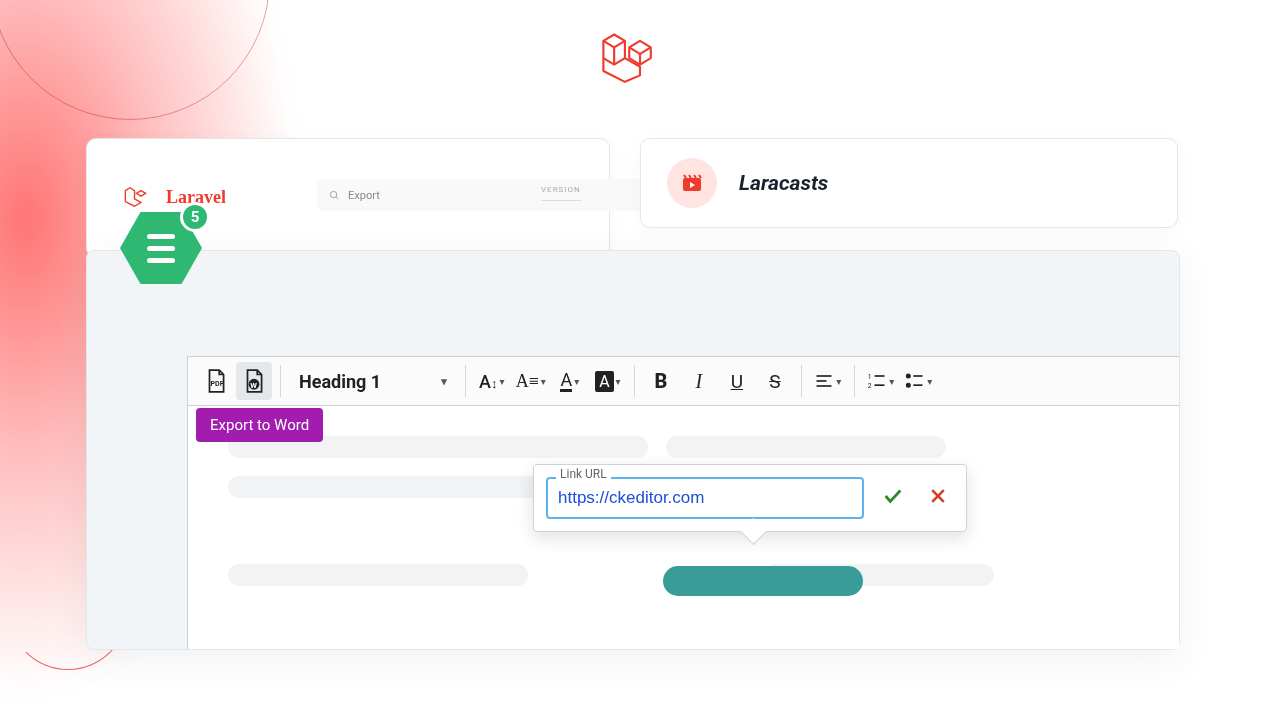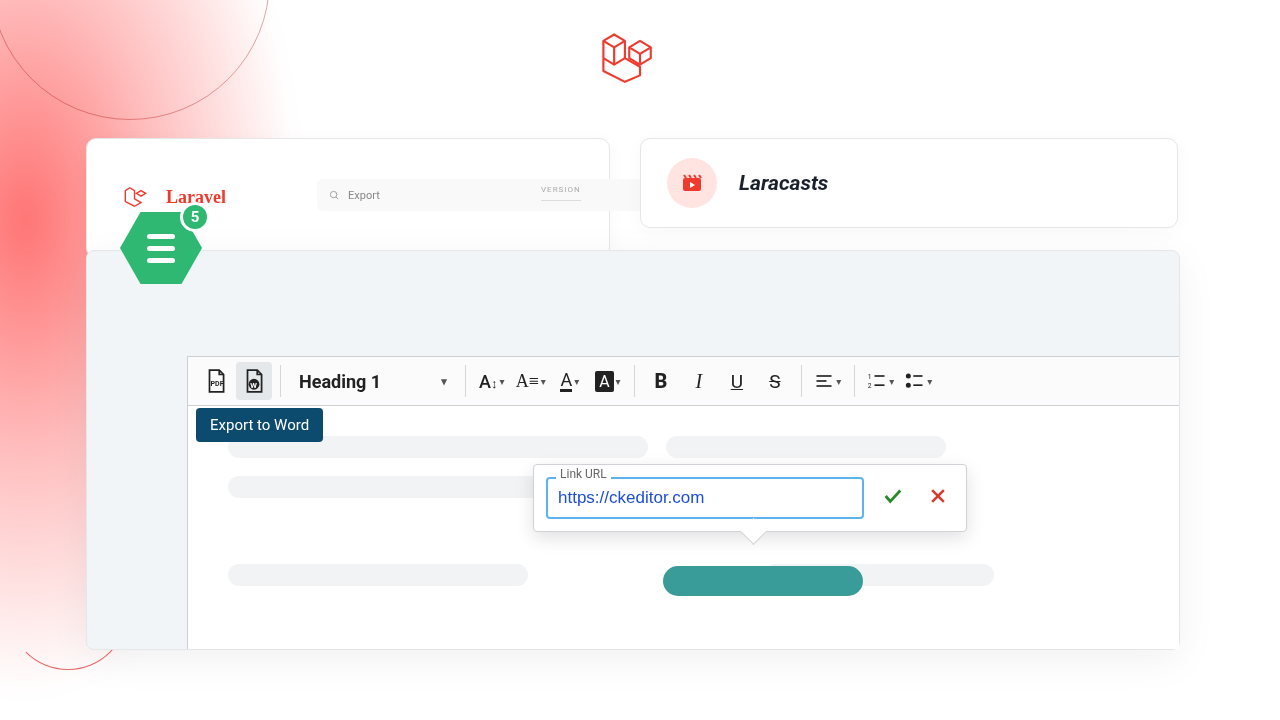--- a/index.html
+++ b/index.html
@@ -303,21 +303,21 @@
   top: 160px;
   width: 200px;
   height: 30px;
   border-radius: 15px;
   background: #3a9c99;
 }
 .tooltip {
   position: absolute;
   left: 196px;
   top: 408px;
-  background: #0c4a6e;
+  background: #a21caf;
   color: #fff;
   font-size: 15px;
   padding: 8px 14px;
   border-radius: 4px;
   z-index: 6;
 }
 </style>
 </head>
 <body>
 

